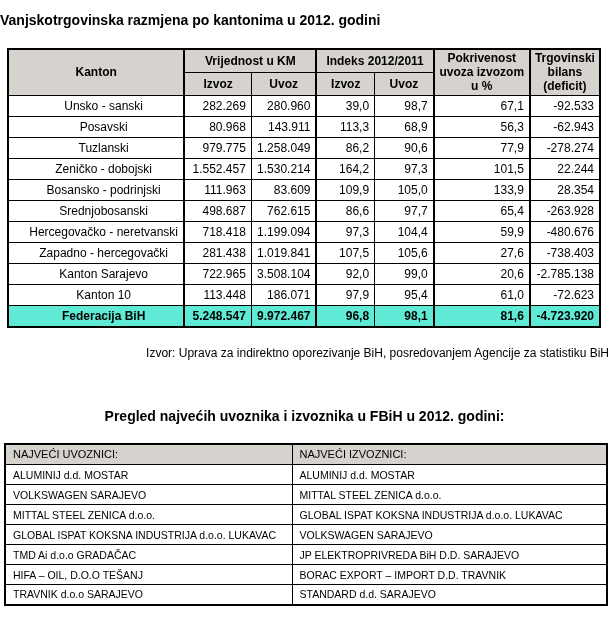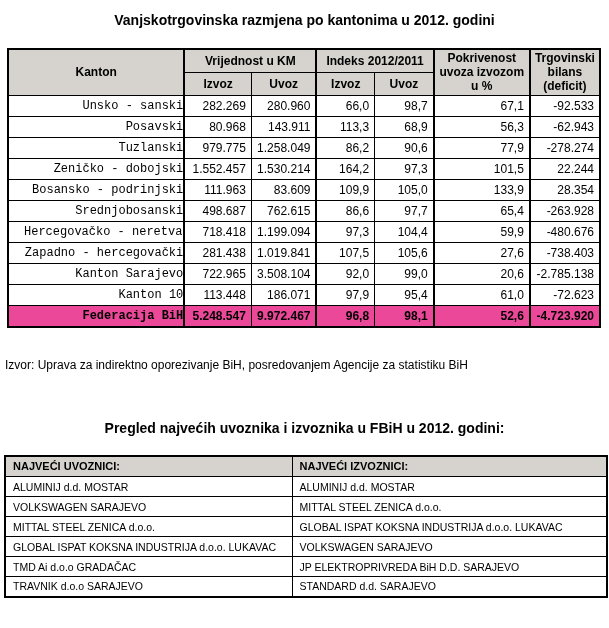--- a/index.html
+++ b/index.html
@@ -9,21 +9,20 @@
     background: #ffffff;
     color: #000000;
     font-family: "Liberation Sans", sans-serif;
     overflow: hidden;
   }
   .doc { position: relative; width: 609px; height: 628px; }
 
   .title1 {
     margin: 12px 0 0 0;
     font-size: 14px; font-weight: bold;
-    text-align: center;
   }
   .title2 {
     margin: 48px 0 0 0;
     font-size: 14px; font-weight: bold;
     text-align: center;
   }
 
   table { border-collapse: collapse; table-layout: fixed; }
 
   
@@ -40,46 +39,47 @@
   .t1 thead th {
     background: #d6d3ce;
     font-weight: bold;
     line-height: 14px;
     height: 23px;
     padding: 1px 2px;
     text-align: center;
     vertical-align: middle;
   }
   .t1 tbody td { height: 20px; line-height: 20px; white-space: nowrap; overflow: hidden; }
-  .t1 td.name { text-align: right;  padding-left: 15px; font-family: Liberation Mono, monospace; }
+  .t1 td.name { text-align: center;  padding-left: 15px; }
   .t1 td.num  { text-align: right; padding-right: 5px; }
-  .t1 tr.total td { background: #ec4899; font-weight: bold; }
+  .t1 tr.total td { background: #5eead4; font-weight: bold; }
   .thickL { border-left-width: 2px !important; }
   .t1 thead tr.sub th { height: 23px; margin-top: 32px; }
 
   .source {
-    margin: 30px 0 0 5px;
+    margin: 18px 0 0 5px;
     font-size: 12px;
+    text-align: right;
   }
 
   
   table.t2 {
     margin: 19px 0 0 4px;
     width: 602px;
     border: 2px solid #000;
   }
   .t2 th, .t2 td {
     border: 1px solid #000;
     text-align: left;
     white-space: nowrap;
     overflow: hidden;
   }
   .t2 th {
     background: #d6d3ce;
-    font-size: 11px; font-weight: bold;
+    font-size: 11px; font-weight: normal;
     height: 21px;
     padding: 0 0 0 7px;
   }
   .t2 td {
     font-size: 10.5px;
     height: 20px;
     padding: 0 0 0 7px;
   }
 </style>
 </head>
@@ -112,21 +112,21 @@
         <th>Uvoz</th>
         <th class="thickL">Izvoz</th>
         <th>Uvoz</th>
       </tr>
     </thead>
     <tbody>
       <tr>
         <td class="name">Unsko - sanski</td>
         <td class="num thickL">282.269</td>
         <td class="num">280.960</td>
-        <td class="num thickL">66,0</td>
+        <td class="num thickL">39,0</td>
         <td class="num">98,7</td>
         <td class="num thickL">67,1</td>
         <td class="num thickL">-92.533</td>
       </tr>
       <tr>
         <td class="name">Posavski</td>
         <td class="num thickL">80.968</td>
         <td class="num">143.911</td>
         <td class="num thickL">113,3</td>
         <td class="num">68,9</td>
@@ -204,21 +204,21 @@
         <td class="num">95,4</td>
         <td class="num thickL">61,0</td>
         <td class="num thickL">-72.623</td>
       </tr>
       <tr class="total">
         <td class="name">Federacija BiH</td>
         <td class="num thickL">5.248.547</td>
         <td class="num">9.972.467</td>
         <td class="num thickL">96,8</td>
         <td class="num">98,1</td>
-        <td class="num thickL">52,6</td>
+        <td class="num thickL">81,6</td>
         <td class="num thickL">-4.723.920</td>
       </tr>
     </tbody>
   </table>
 
   <p class="source">Izvor: Uprava za indirektno oporezivanje BiH, posredovanjem Agencije za statistiku BiH</p>
 
   <h2 class="title2">Pregled najvećih uvoznika i izvoznika u FBiH u 2012. godini:</h2>
 
   <table class="t2">
@@ -247,19 +247,23 @@
       </tr>
       <tr>
         <td>GLOBAL ISPAT KOKSNA INDUSTRIJA d.o.o. LUKAVAC</td>
         <td>VOLKSWAGEN SARAJEVO</td>
       </tr>
       <tr>
         <td>TMD Ai d.o.o GRADAČAC</td>
         <td>JP ELEKTROPRIVREDA BiH D.D. SARAJEVO</td>
       </tr>
       <tr>
+        <td>HIFA – OIL, D.O.O TEŠANJ</td>
+        <td>BORAC EXPORT – IMPORT D.D. TRAVNIK</td>
+      </tr>
+      <tr>
         <td>TRAVNIK d.o.o SARAJEVO</td>
         <td>STANDARD d.d. SARAJEVO</td>
       </tr>
     </tbody>
   </table>
 
 </div>
 
 </body></html>

